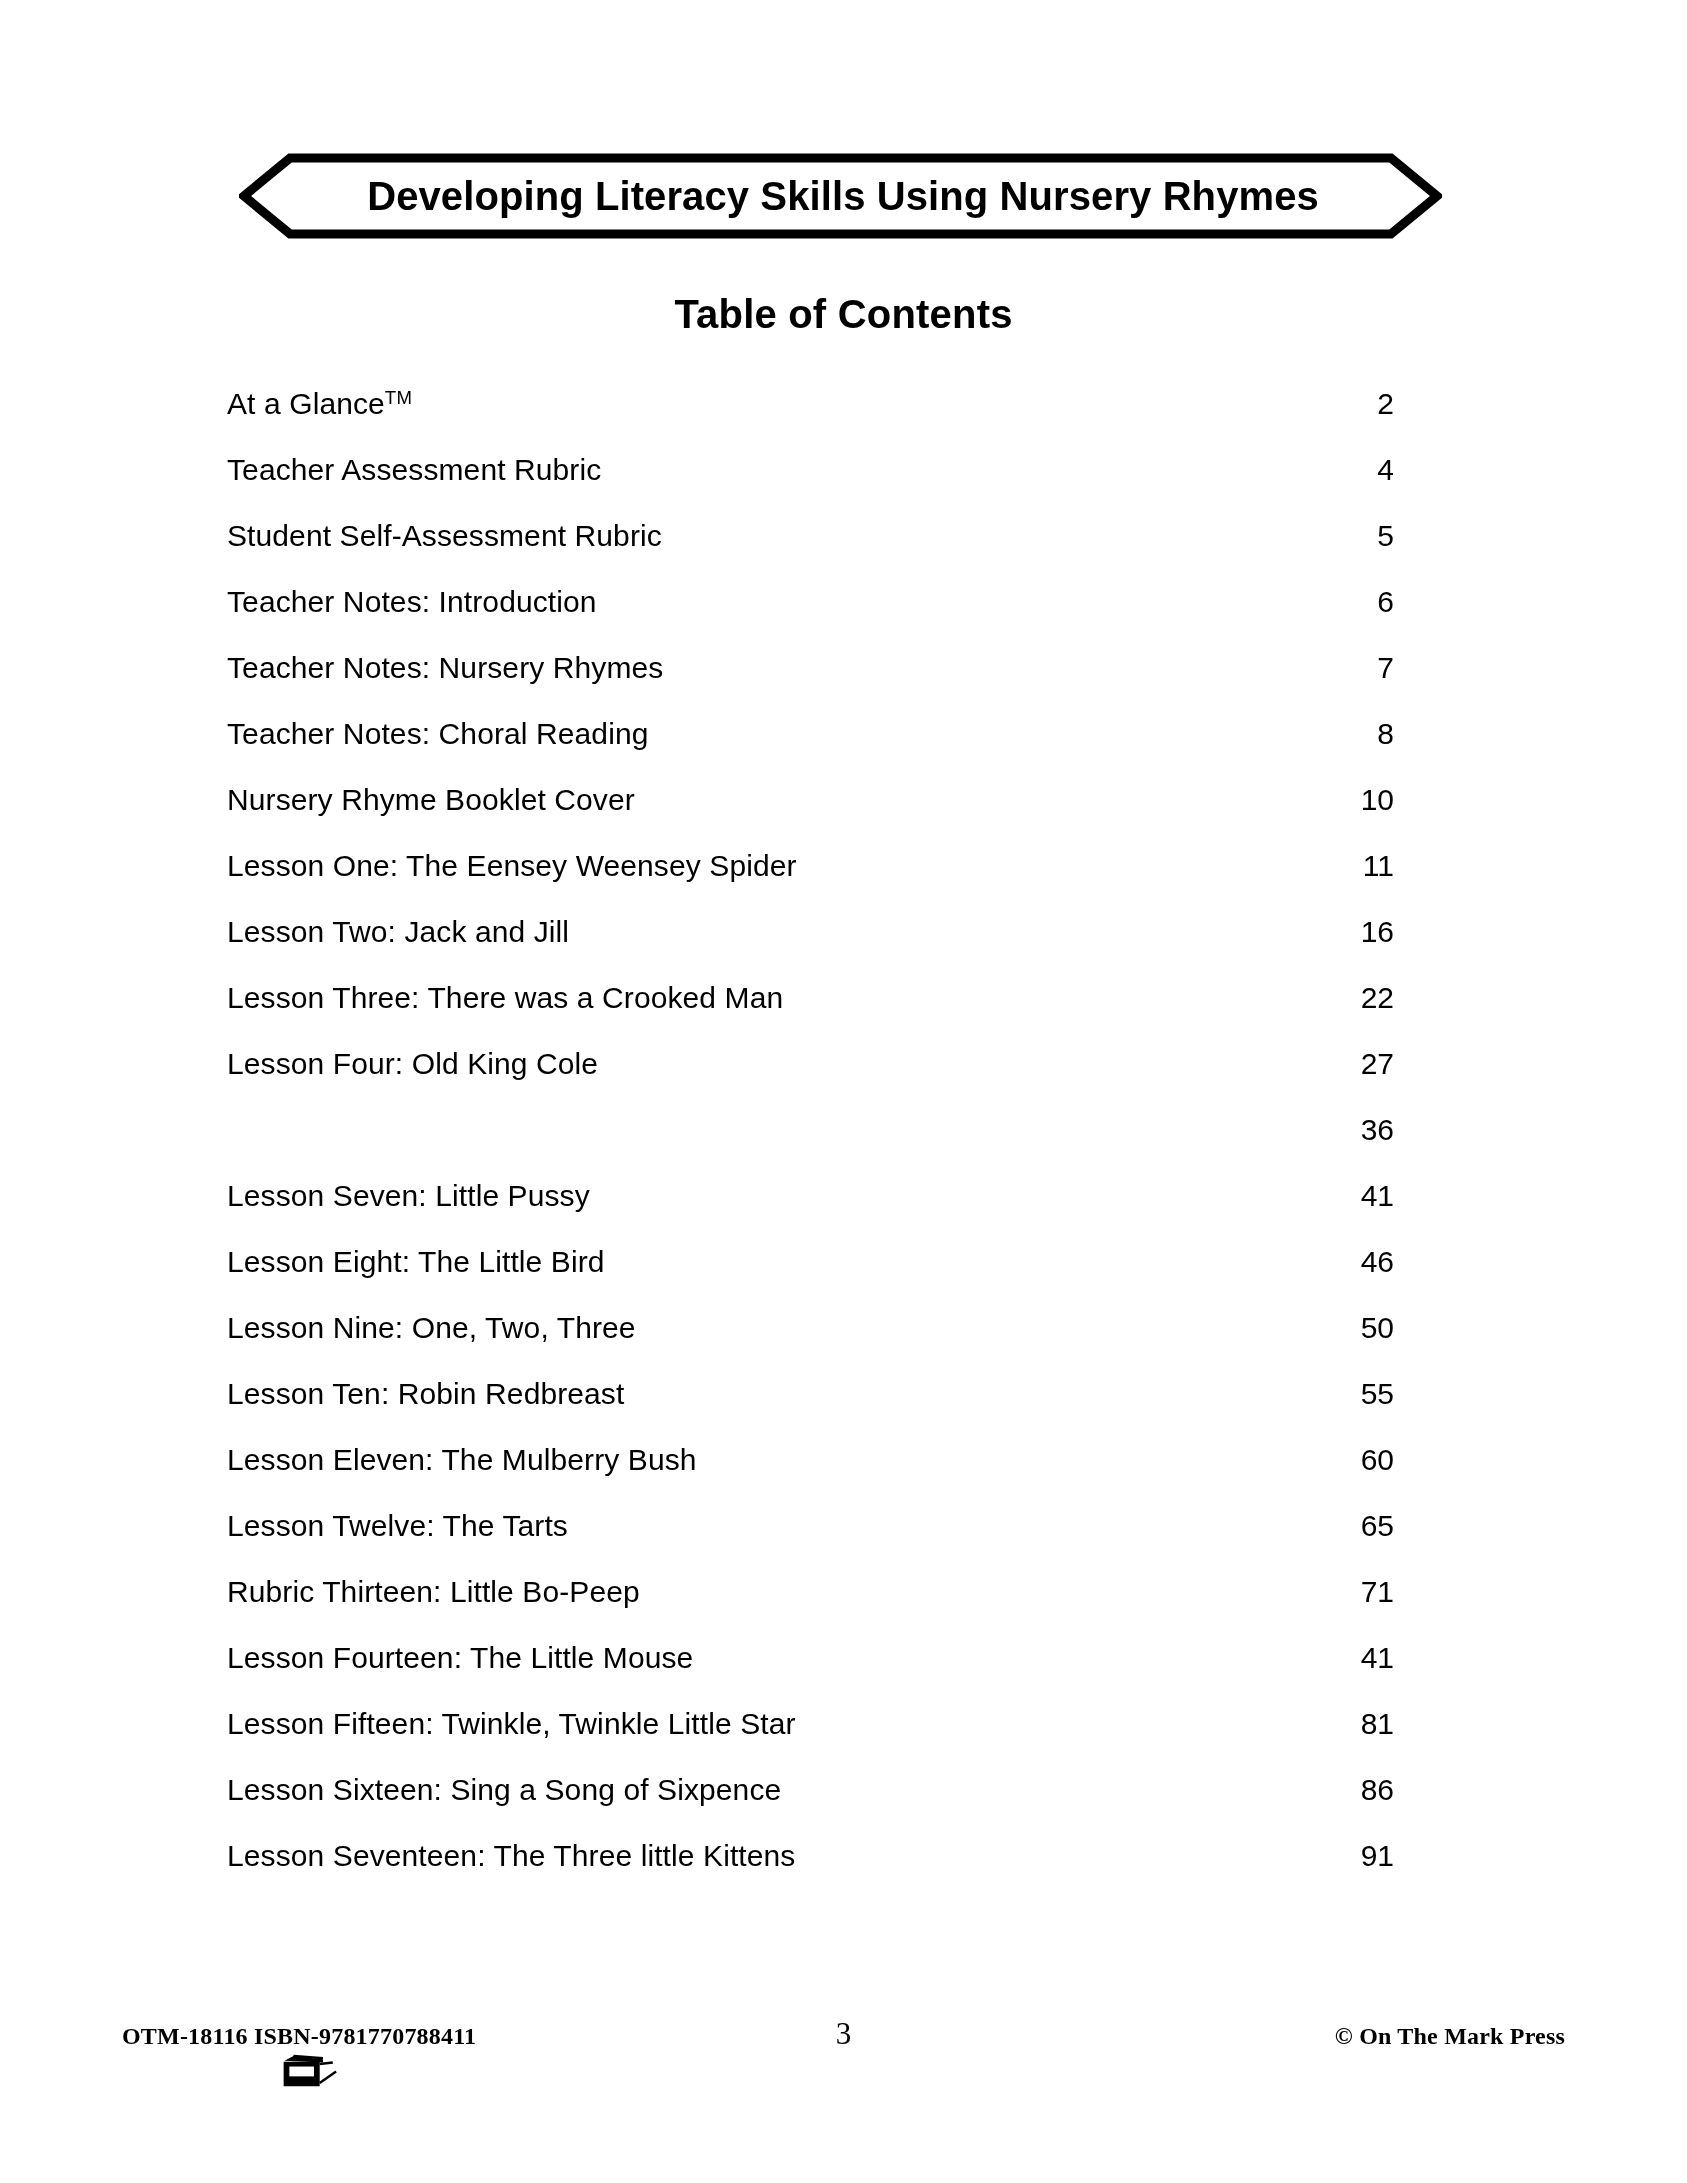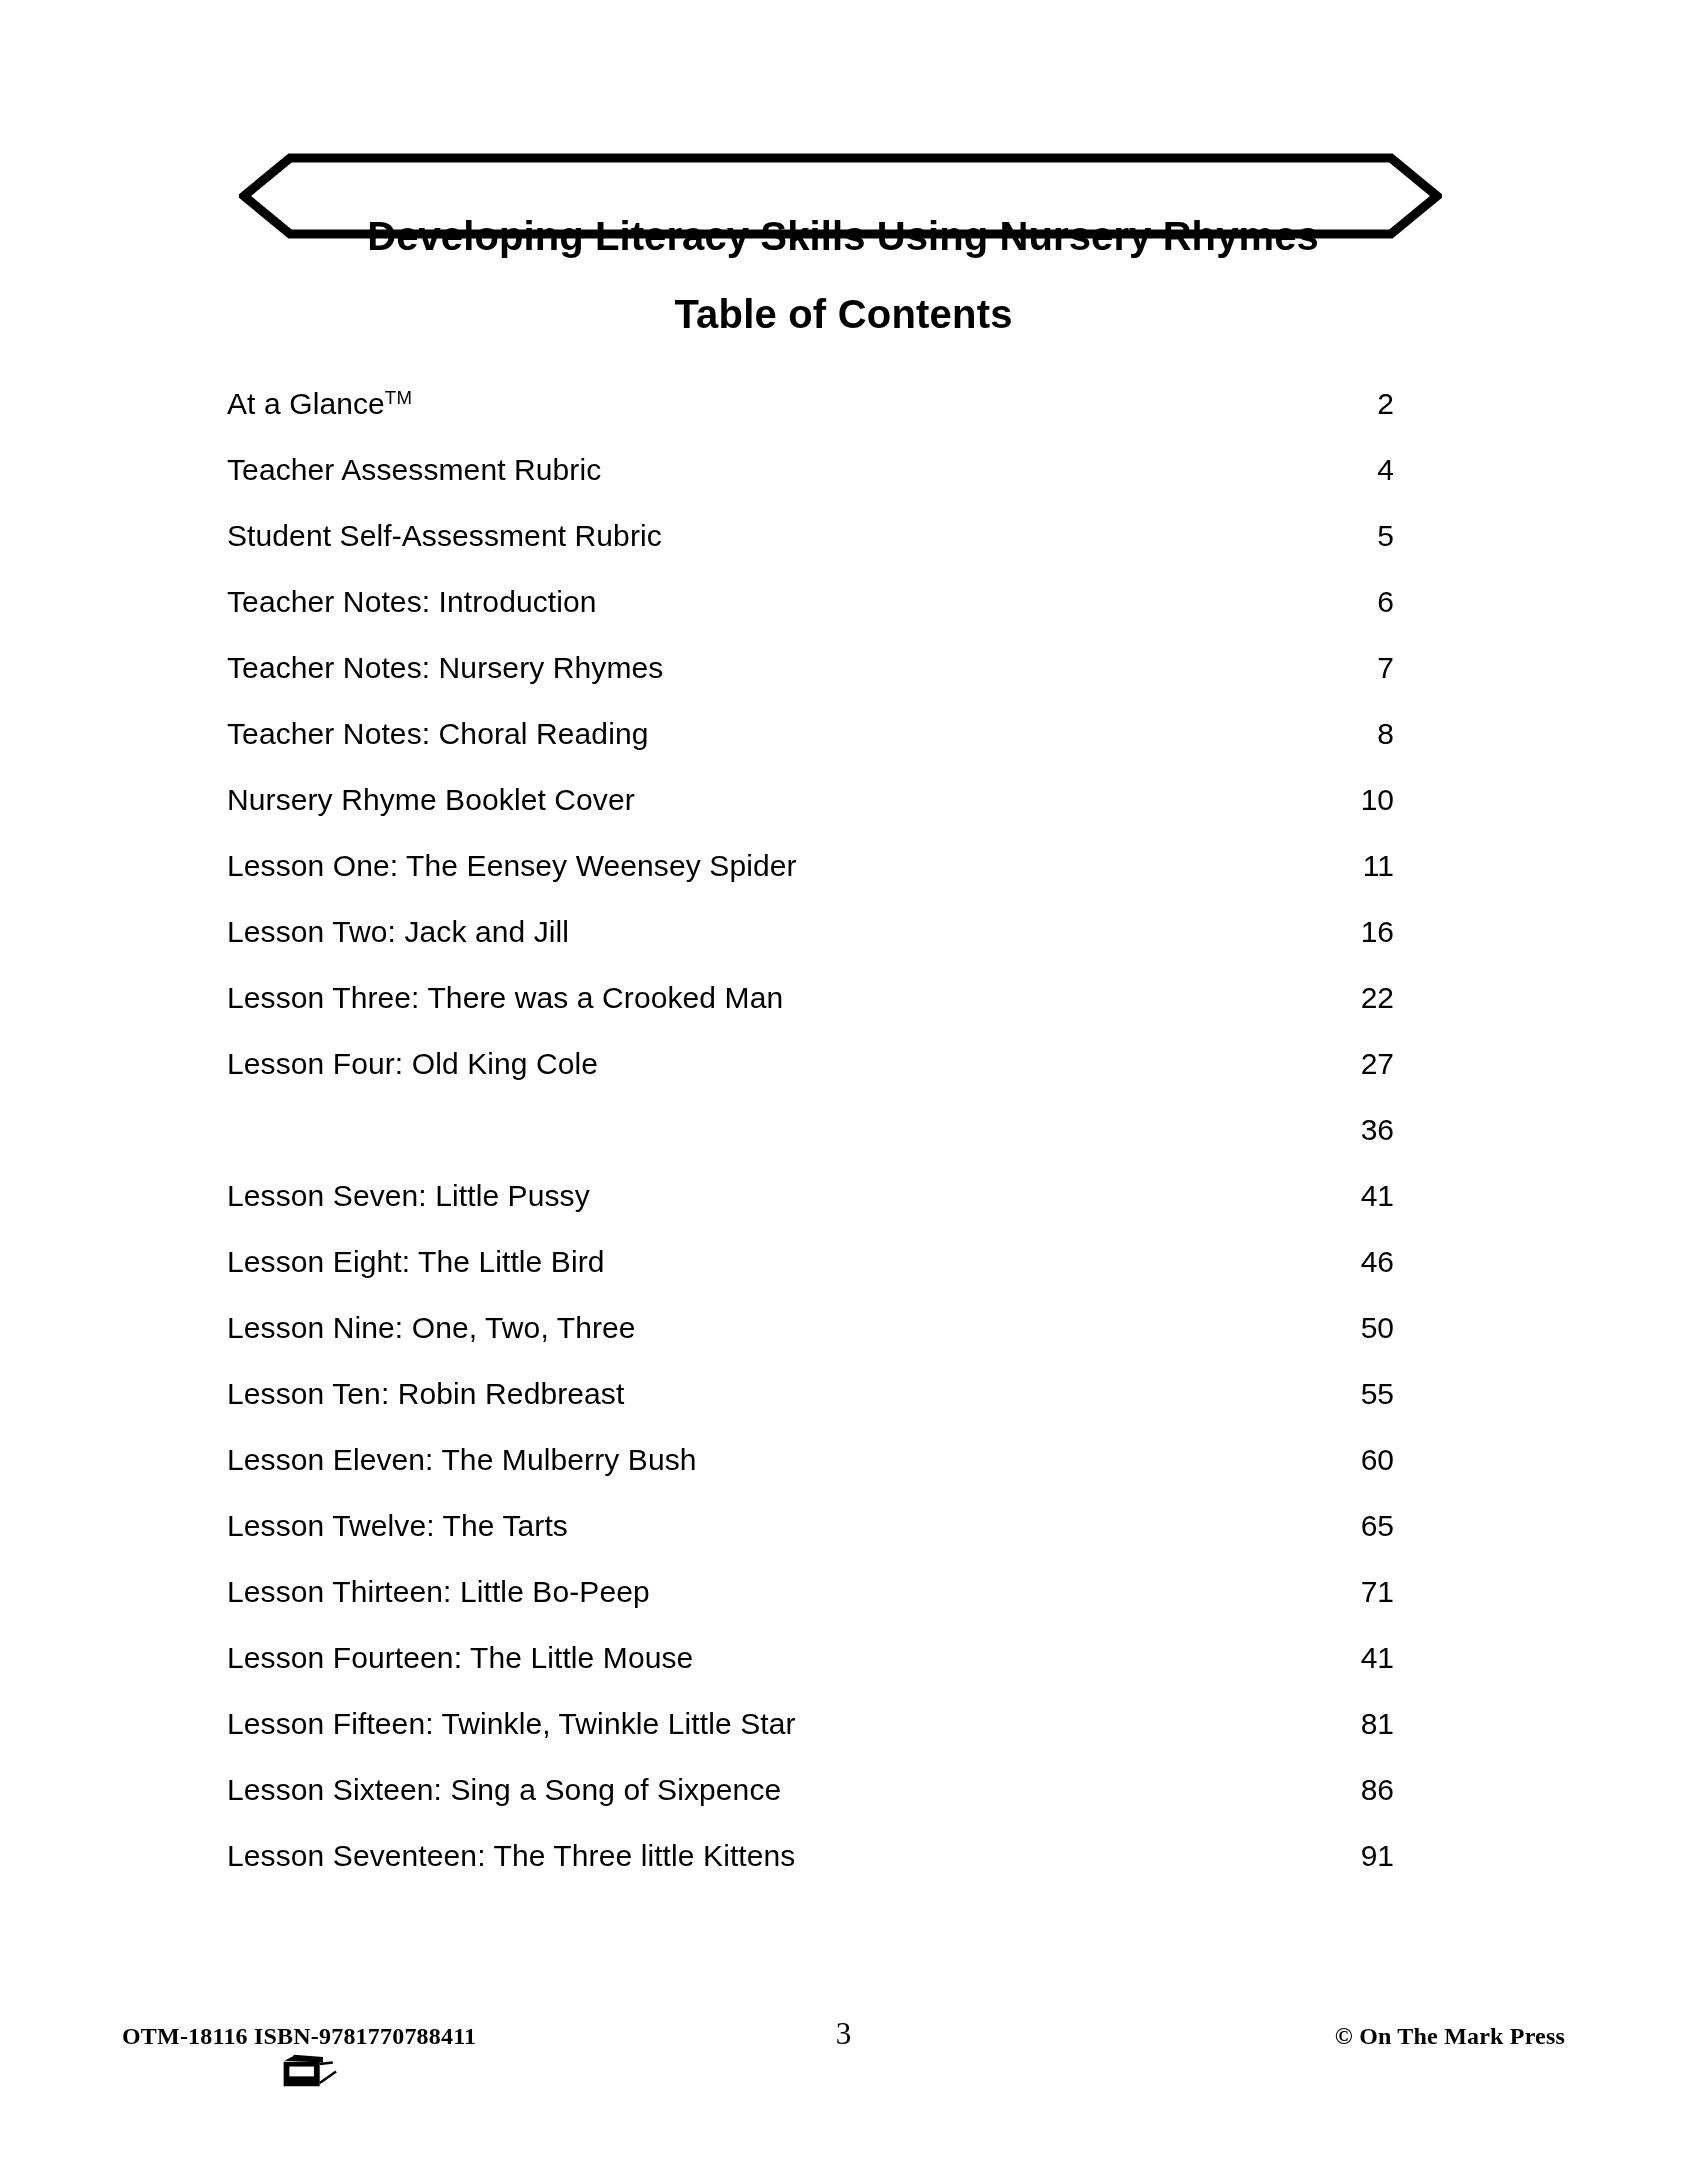--- a/index.html
+++ b/index.html
@@ -45,21 +45,20 @@
     height: 86px;
     display: flex;
     align-items: center;
     justify-content: center;
     font-size: 40px;
     font-weight: bold;
     letter-spacing: 0.1px;
     white-space: nowrap;
     padding-left: 5px;
     box-sizing: border-box;
-    margin-top: 40px;
   }
 
   
   .toc-heading {
     position: absolute;
     left: 0;
     top: 292px;
     width: 1687px;
     text-align: center;
     font-size: 40px;
@@ -283,21 +282,21 @@
         <span class="toc-leader"></span>
         <span class="toc-page">60</span>
       </div>
       <div class="toc-row">
         <span class="toc-label">Lesson Twelve: The Tarts</span>
         <span class="toc-gap g2"></span>
         <span class="toc-leader"></span>
         <span class="toc-page">65</span>
       </div>
       <div class="toc-row">
-        <span class="toc-label">Lesson Thirteen: Little Bo-Peep</span>
+        <span class="toc-label">Rubric Thirteen: Little Bo-Peep</span>
         <span class="toc-gap g1"></span>
         <span class="toc-leader"></span>
         <span class="toc-page">71</span>
       </div>
       <div class="toc-row">
         <span class="toc-label">Lesson Fourteen: The Little Mouse</span>
         <span class="toc-gap g1"></span>
         <span class="toc-leader"></span>
         <span class="toc-page">41</span>
       </div>

